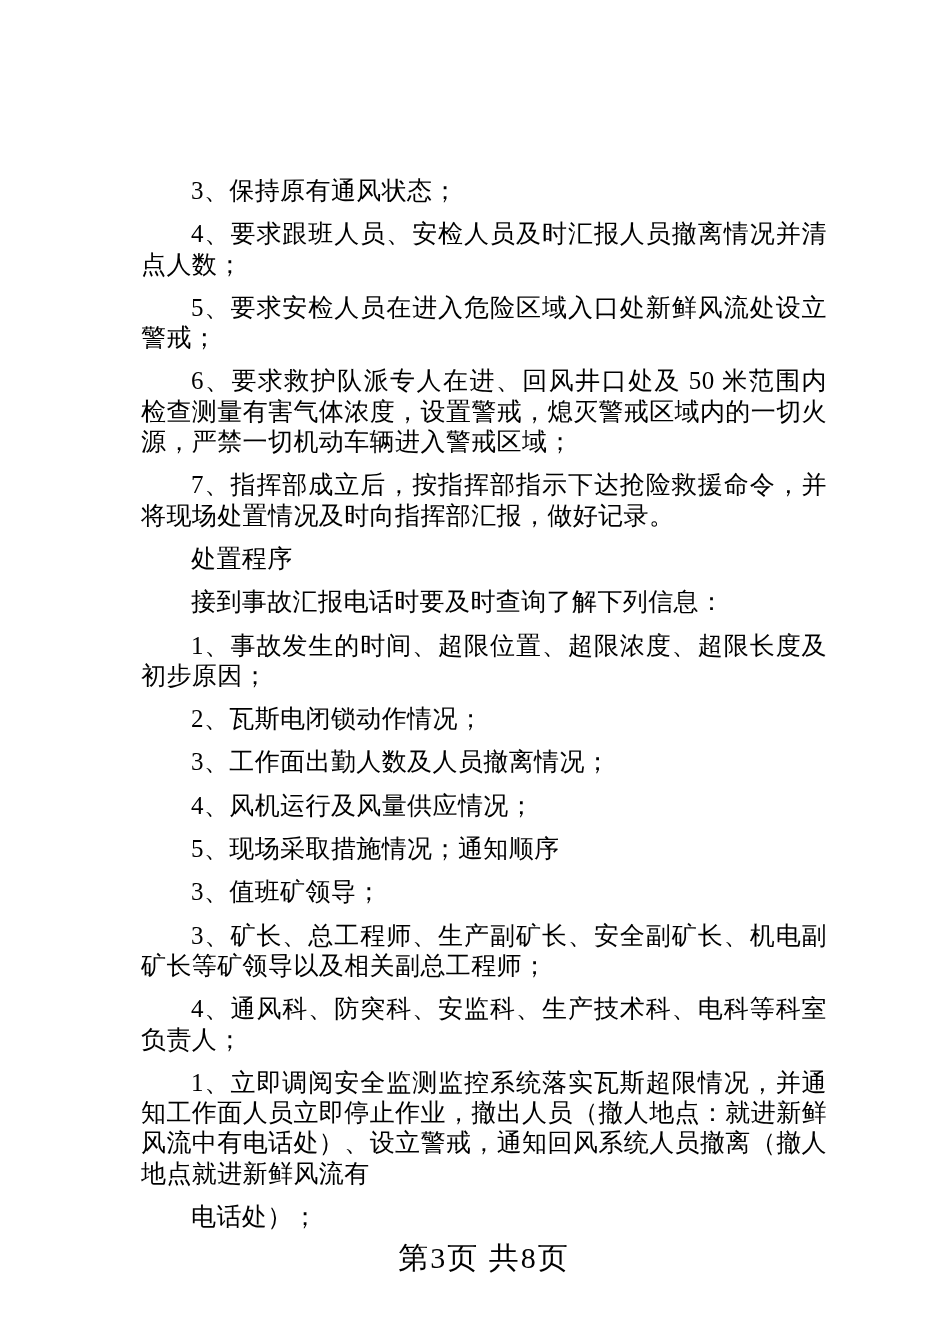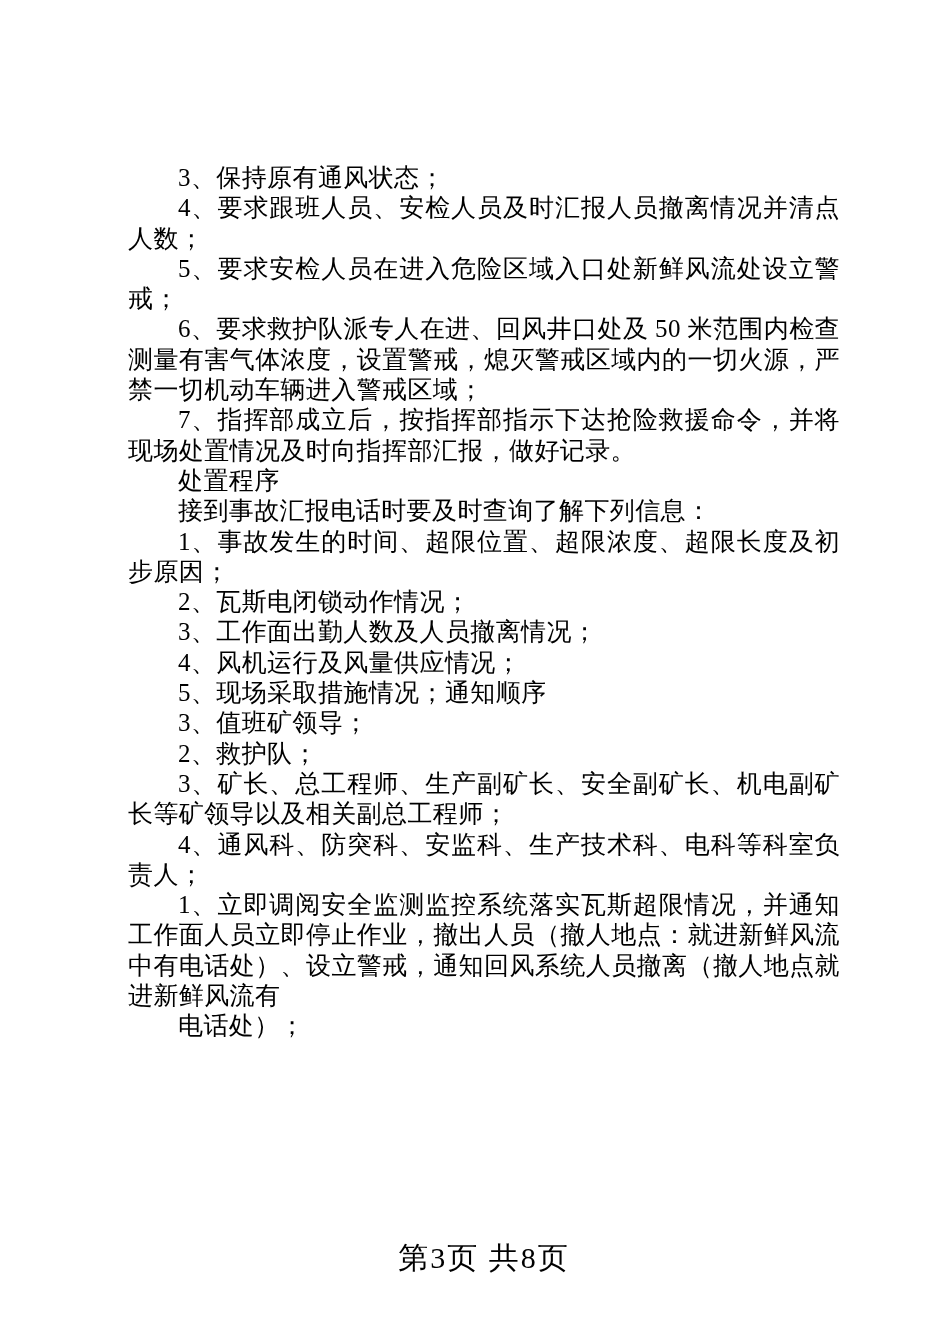--- a/index.html
+++ b/index.html
@@ -30,21 +30,21 @@
     width: 712px;
     font-size: 25px;
     line-height: 30.3px;
     text-align: justify;
     text-justify: inter-character;
     letter-spacing: 0.4px;
     color: #000000;
     -webkit-font-smoothing: antialiased;
   }
   .body-text p.para {
-    margin: 0;
+    margin: 13px;
     padding: 0;
     text-indent: 2em;
     word-break: break-all;
     overflow-wrap: break-word;
   }
   .page-footer {
     position: absolute;
     left: 128px;
     top: 1238px;
     width: 712px;
@@ -65,21 +65,20 @@
       <p class="para">6、要求救护队派专人在进、回风井口处及 50 米范围内检查测量有害气体浓度，设置警戒，熄灭警戒区域内的一切火源，严禁一切机动车辆进入警戒区域；</p>
       <p class="para">7、指挥部成立后，按指挥部指示下达抢险救援命令，并将现场处置情况及时向指挥部汇报，做好记录。</p>
       <p class="para">处置程序</p>
       <p class="para">接到事故汇报电话时要及时查询了解下列信息：</p>
       <p class="para">1、事故发生的时间、超限位置、超限浓度、超限长度及初步原因；</p>
       <p class="para">2、瓦斯电闭锁动作情况；</p>
       <p class="para">3、工作面出勤人数及人员撤离情况；</p>
       <p class="para">4、风机运行及风量供应情况；</p>
       <p class="para">5、现场采取措施情况；通知顺序</p>
       <p class="para">3、值班矿领导；</p>
-      <p class="para">2、救护队；</p>
       <p class="para">3、矿长、总工程师、生产副矿长、安全副矿长、机电副矿长等矿领导以及相关副总工程师；</p>
       <p class="para">4、通风科、防突科、安监科、生产技术科、电科等科室负责人；</p>
       <p class="para">1、立即调阅安全监测监控系统落实瓦斯超限情况，并通知工作面人员立即停止作业，撤出人员（撤人地点：就进新鲜风流中有电话处）、设立警戒，通知回风系统人员撤离（撤人地点就进新鲜风流有</p>
       <p class="para">电话处）；</p>
     </div>
   <div class="page-footer">
     <span>第3页 共8页</span>
   </div>
 </div>
 

